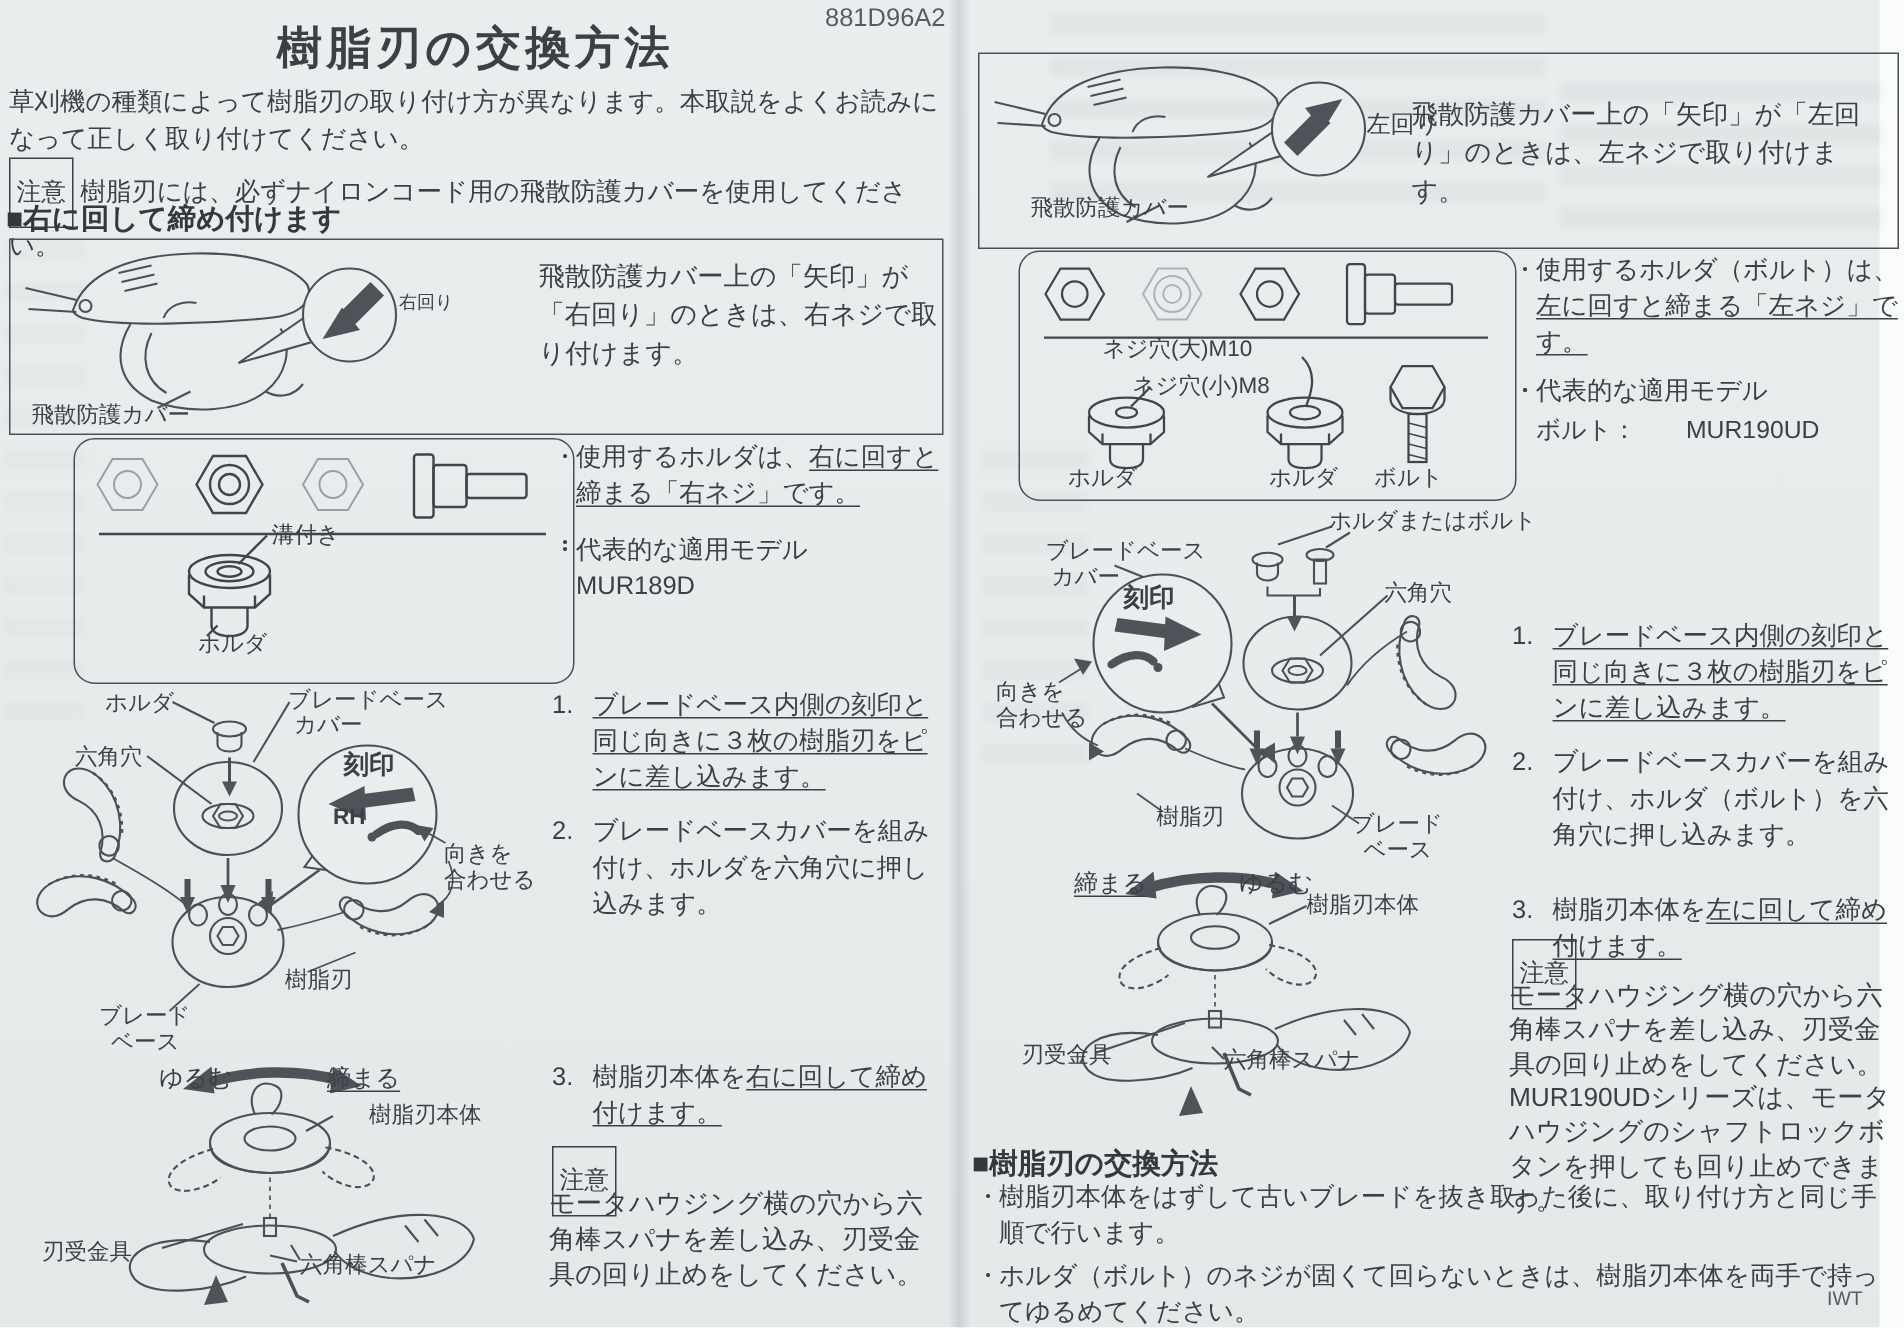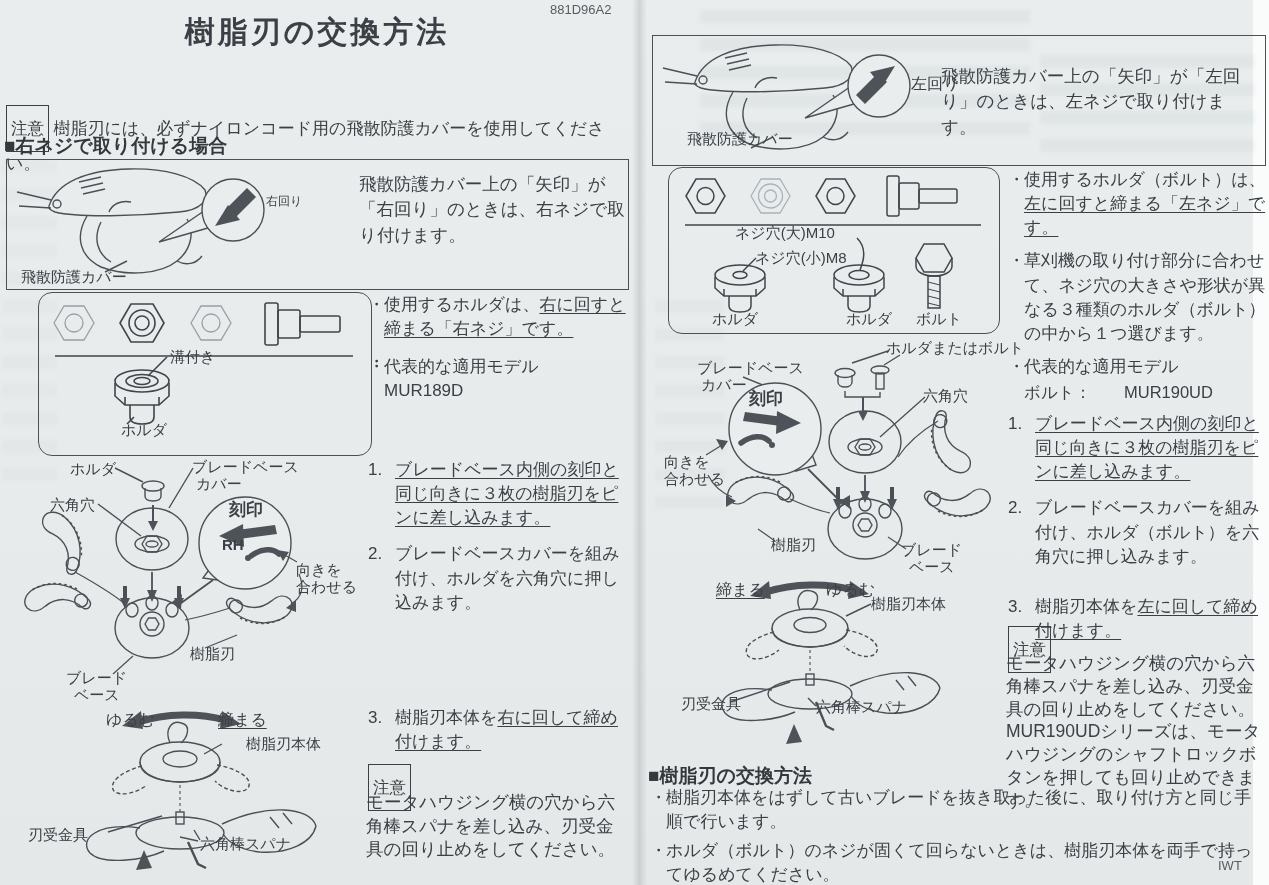--- a/index.html
+++ b/index.html
@@ -7,58 +7,59 @@
   #page{position:relative;width:1269px;height:885px;overflow:hidden;
         background:linear-gradient(180deg,#eaeded 0%,#e8ebeb 55%,#e5e8e9 100%);color:#3b4046;}
   .abs{position:absolute;}
   .txt{position:absolute;font-size:17px;line-height:1.45;color:#3b4046;}
   .lbl{position:absolute;font-size:15px;line-height:1.2;color:#3b4046;white-space:nowrap;}
   .u{text-decoration:underline;text-underline-offset:3px;text-decoration-thickness:1px;}
   .title{position:absolute;font-size:30px;font-weight:bold;letter-spacing:3px;text-align:center;}
   .h2{position:absolute;font-size:19px;font-weight:bold;color:#33383d;}
   .caut{display:inline-block;border:1.6px solid #3b4046;padding:12px 4px;line-height:1.3;font-size:16.5px;}
   .box{position:absolute;border:1.6px solid #4a5056;}
-  .rbox{position:absolute;border:1.6px solid #4a5056;border-radius:14px;}
+  .rbox{position:absolute;border:1.6px solid #4a5056;border-radius:14px;margin-left:11px;}
   .bullets{position:absolute;}
   .bullet{position:relative;padding-left:16px;margin-bottom:9px;font-size:17px;line-height:1.42;}
   .bullet .mark{position:absolute;left:0;top:0;}
   .step{display:flex;gap:7px;margin-bottom:12px;font-size:17px;line-height:1.42;}
   .step .n{flex:none;width:20px;}
   .mrow{display:flex;font-size:16.5px;line-height:1.3;margin-bottom:2px;}
   .mrow .ml{flex:none;width:100px;}
   svg{position:absolute;overflow:visible;}
   .bleed{position:absolute;pointer-events:none;
          background:repeating-linear-gradient(180deg,rgba(100,125,150,.07) 0 13px,rgba(100,125,150,0) 13px 28px);
          filter:blur(2px);}
   .fold{position:absolute;top:0;left:632px;width:15px;height:885px;
         background:linear-gradient(90deg,rgba(140,150,155,0),rgba(110,122,132,.22) 50%,rgba(140,150,155,0));}
   .edge{position:absolute;top:0;left:1253px;width:16px;height:885px;background:#fafbfb;}
-  .code{position:absolute;font-size:13px;color:#565c62;}
+  .code{position:absolute;font-size:17px;color:#565c62;}
 </style>
 </head>
 <body>
 
 <div id="page">
 
   <div class="fold"></div>
   <div class="edge"></div>
   <div class="bleed" style="left:700px;top:10px;width:330px;height:140px"></div>
   <div class="bleed" style="left:1040px;top:55px;width:215px;height:100px"></div>
   <div class="bleed" style="left:655px;top:300px;width:70px;height:210px;opacity:.7"></div>
   <div class="bleed" style="left:2px;top:160px;width:55px;height:320px;opacity:.6"></div>
 
   <span class="code" style="left:550px;top:2px">881D96A2</span>
   <div class="title" style="left:0;top:12px;width:634px">樹脂刃の交換方法</div>
+  <div class="txt" style="left:6px;top:56px;width:626px">草刈機の種類によって樹脂刃の取り付け方が異なります。本取説をよくお読みになって正しく取り付けてください。</div>
 
   <div class="abs" style="left:6px;top:105px;width:626px">
     <span class="caut">注意</span>
     <span style="font-size:17px">樹脂刃には、必ずナイロンコード用の飛散防護カバーを使用してください。</span>
   </div>
 
-  <div class="h2" style="left:4px;top:133px">■右ネジで取り付ける場合</div>
+  <div class="h2" style="left:4px;top:133px">■右に回して締め付けます</div>
 
   <div class="box" style="left:6px;top:159px;width:621px;height:129px">
     <svg style="left:2px;top:2px" width="340" height="122" viewBox="0 0 340 122">
       <g stroke="#4a5056" fill="none" stroke-width="1.4">
         <path d="M8,30 L42,38 M10,44 L42,46"></path>
           <circle cx="48" cy="42" r="4"></circle>
         <path d="M40,44 C48,20 78,8 120,7 C155,6 185,14 196,28 C200,38 192,48 170,50 C130,54 70,56 46,50 C41,48 39,46 40,44 Z"></path>
         <path d="M70,20 l22,-5 M72,26 l22,-5 M74,32 l22,-5"></path>
         <path d="M100,50 C103,42 112,38 122,40"></path>
         <path d="M78,54 C66,74 70,94 92,105 C118,115 152,112 168,99 C182,88 186,70 178,57"></path>
@@ -333,21 +334,20 @@
   <span class="lbl" style="left:846px;top:310px">ホルダ</span>
   <span class="lbl" style="left:916px;top:310px">ボルト</span>
 
   <div class="bullets" style="left:1008px;top:168px;width:260px">
     <div class="bullet">
       <span class="mark">・</span>
       <span>使用するホルダ（ボルト）は、</span><span class="u">左に回すと締まる「左ネジ」です。</span>
     </div>
     <div class="bullet">
       <span class="mark">・</span>
-      <span>草刈機の取り付け部分に合わせて、ネジ穴の大きさや形状が異なる３種類のホルダ（ボルト）の中から１つ選びます。</span>
     </div>
     <div class="bullet">
       <span class="mark">・</span>
       <span>代表的な適用モデル</span>
       <div style="margin-top:3px">
         <div class="mrow">
           <span class="ml">ボルト：</span>
           <span>MUR190UD</span>
         </div>
       </div>

